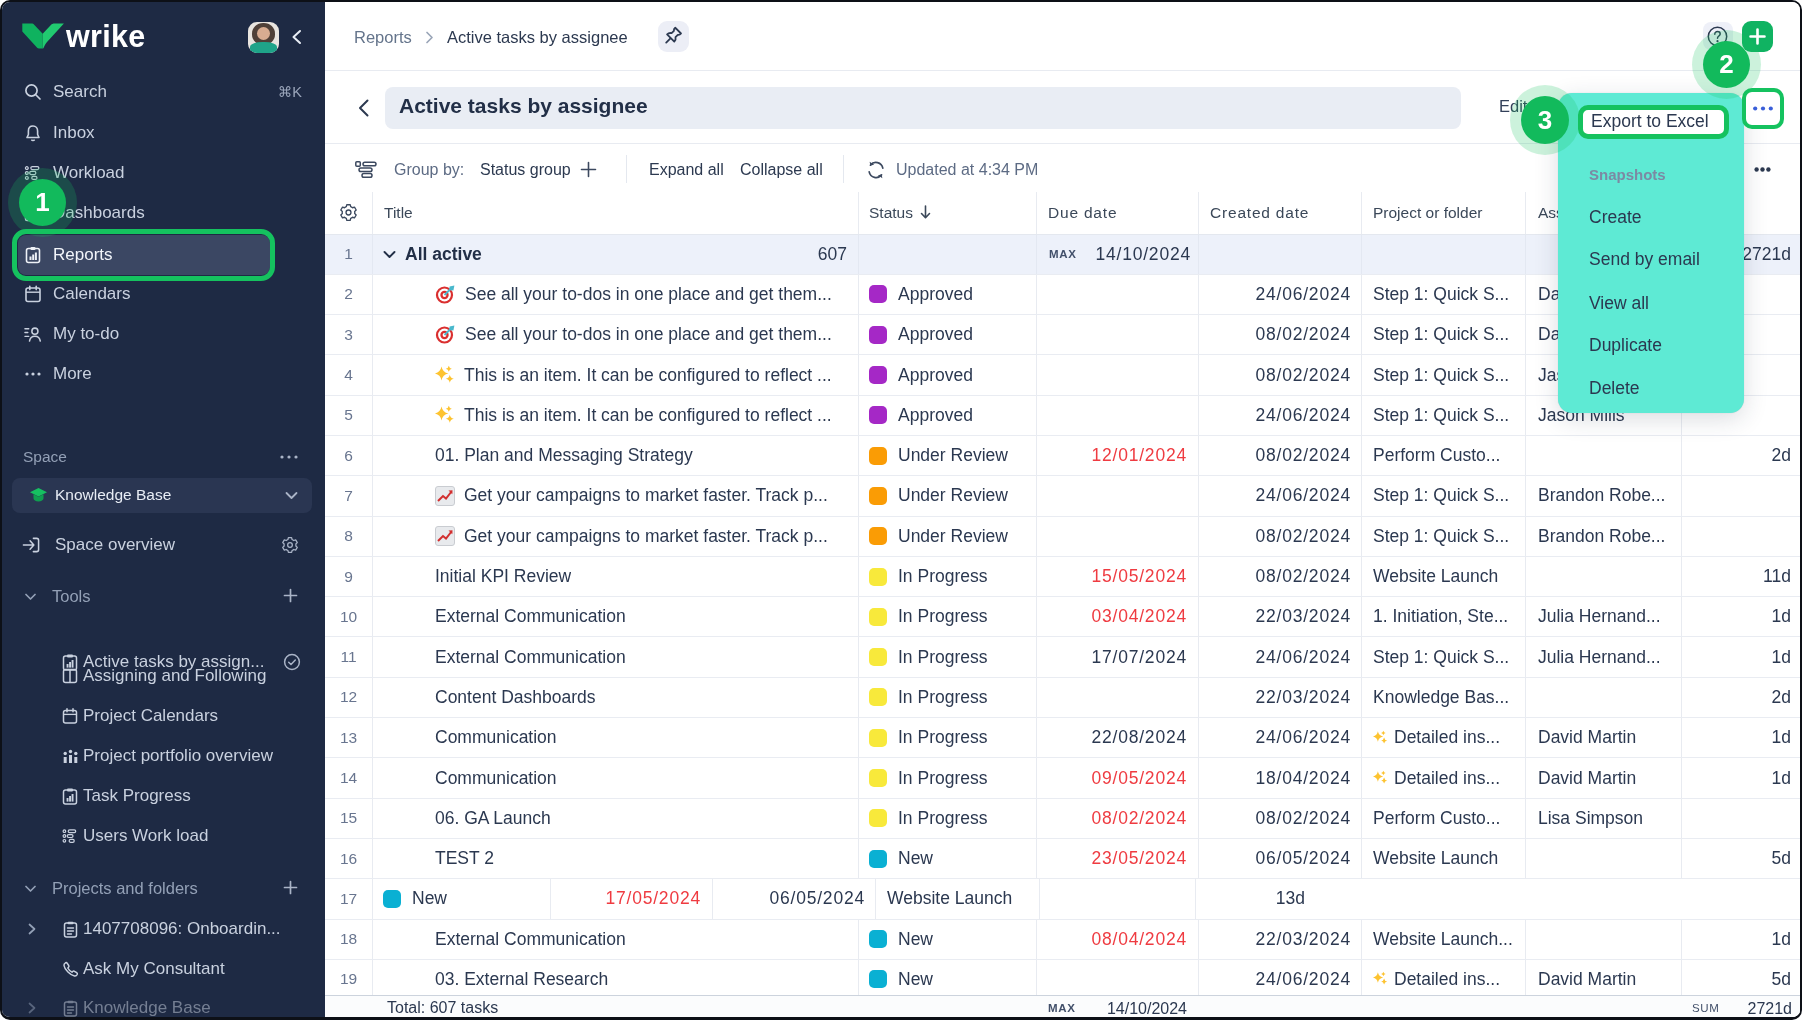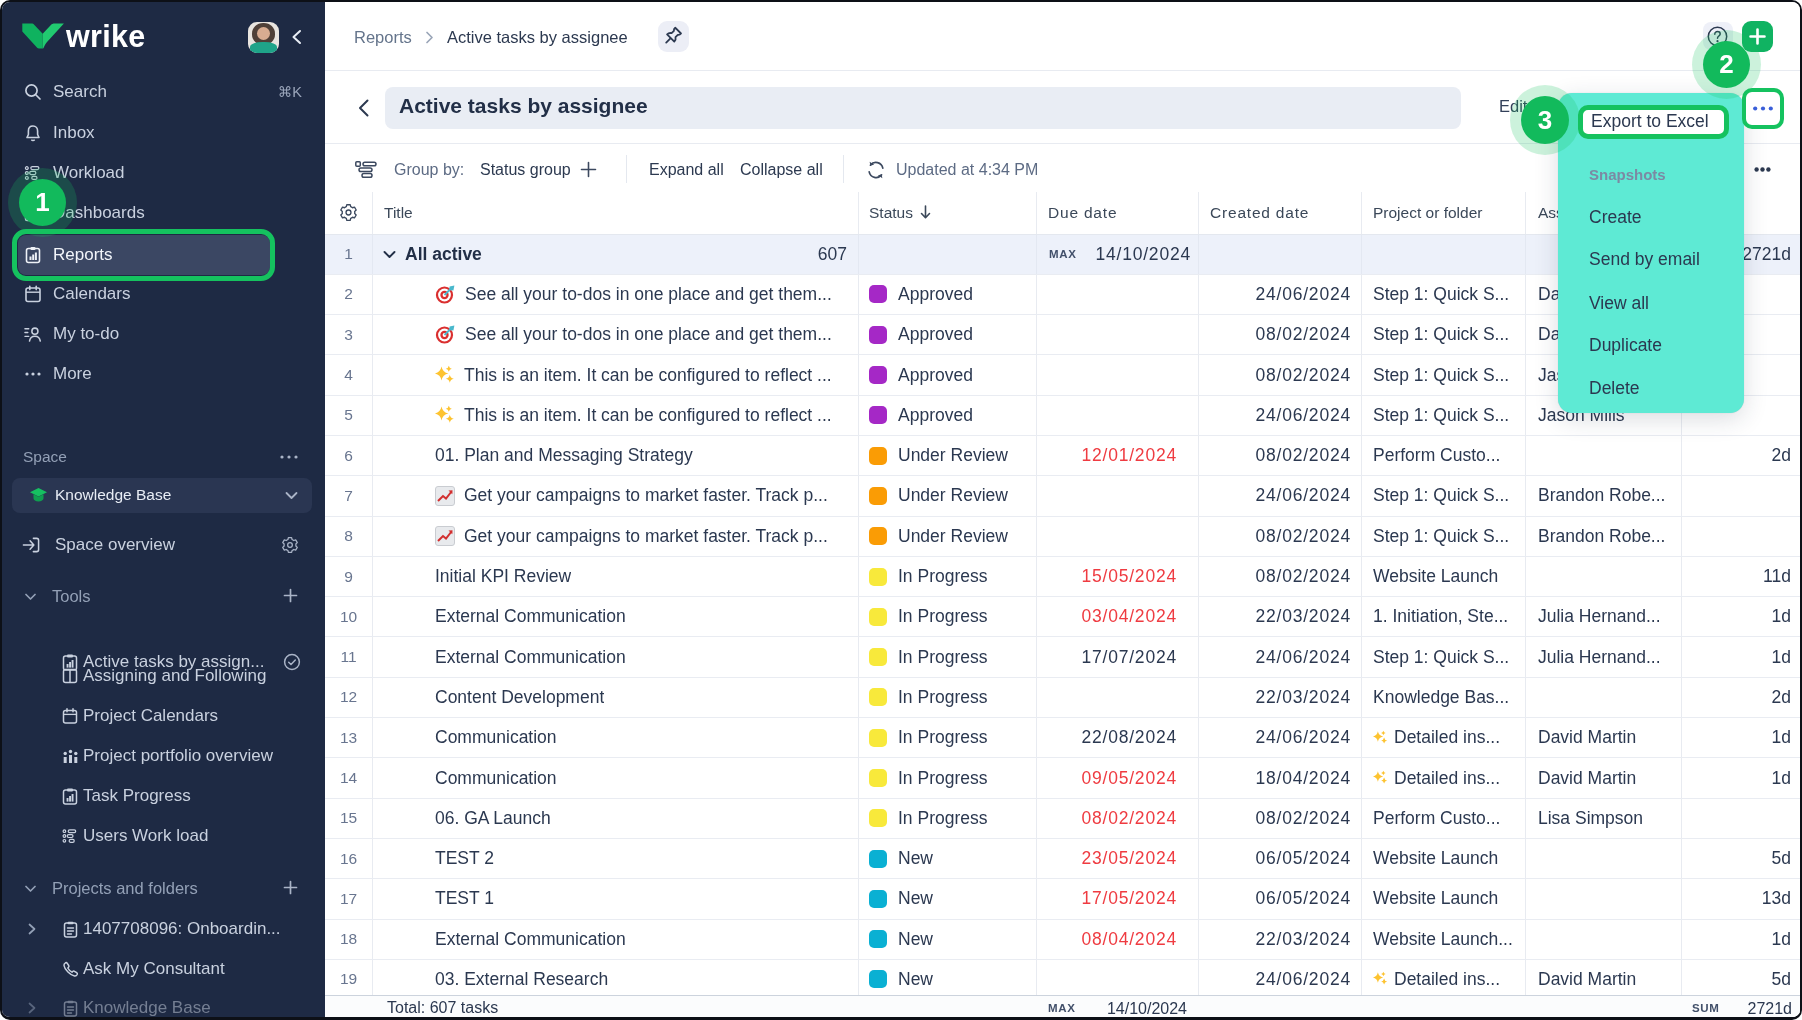--- a/index.html
+++ b/index.html
@@ -15,21 +15,21 @@
 
 #main{position:absolute;left:323px;top:0;width:1479px;height:1020px;background:#fff}
 .hline{position:absolute;left:0;width:1479px;height:1px;background:#e8ebf1}
 
 #tbl{position:absolute;left:0;top:190px;width:1479px}
 .trow{display:flex;height:40.3px;border-bottom:1px solid #e9ecf2;font-size:17.5px;color:#2b3850;background:#fff}
 .trow>div{border-right:1px solid #e8ebf1;height:100%;display:flex;align-items:center;overflow:hidden;white-space:nowrap}
 .c0{width:48px;justify-content:center;color:#68758f;font-size:15.5px}
 .c1{width:486px;padding-left:62px}
 .c2{width:178px;padding-left:10px}
-.c3{width:162px;justify-content:flex-end;padding-right:21px;letter-spacing:.8px}
+.c3{width:162px;justify-content:flex-end;padding-right:11px;letter-spacing:.8px}
 .c4{width:163px;justify-content:flex-end;padding-right:10px;letter-spacing:.8px}
 .c5{width:164px;padding-left:11px}
 .c6{width:156px;padding-left:12px}
 .c7{width:122px;justify-content:flex-end;padding-right:13px;border-right:none!important}
 .red{color:#ef3b41}
 .em{margin-right:9px;flex:none}
 .em2{margin-right:6px;flex:none}
 .c1 .tt{overflow:hidden;text-overflow:ellipsis;white-space:nowrap}
 .chip{width:18px;height:18px;border-radius:5px;margin-right:11px;flex:none}
 .p{background:#a528c6}.o{background:#fa9c05}.y{background:#f8e93b}.b{background:#0ab0d3}
@@ -557,21 +557,21 @@
 <div class="c2"><span class="chip y"></span>In Progress</div>
 <div class="c3">17/07/2024</div>
 <div class="c4">24/06/2024</div>
 <div class="c5">Step 1: Quick S...</div>
 <div class="c6">Julia Hernand...</div>
 <div class="c7">1d</div>
 </div>
 <div class="trow">
 <div class="c0">12</div>
 <div class="c1">
-            <span class="tt">Content Development</span>
+            <span class="tt">Content Dashboards</span>
           </div>
 <div class="c2"><span class="chip y"></span>In Progress</div>
 <div class="c3"></div>
 <div class="c4">22/03/2024</div>
 <div class="c5">Knowledge Bas...</div>
 <div class="c6"></div>
 <div class="c7">2d</div>
 </div>
 <div class="trow">
 <div class="c0">13</div>
@@ -624,23 +624,20 @@
           </div>
 <div class="c2"><span class="chip b"></span>New</div>
 <div class="c3 red">23/05/2024</div>
 <div class="c4">06/05/2024</div>
 <div class="c5">Website Launch</div>
 <div class="c6"></div>
 <div class="c7">5d</div>
 </div>
 <div class="trow">
 <div class="c0">17</div>
-<div class="c1">
-            <span class="tt">TEST 1</span>
-          </div>
 <div class="c2"><span class="chip b"></span>New</div>
 <div class="c3 red">17/05/2024</div>
 <div class="c4">06/05/2024</div>
 <div class="c5">Website Launch</div>
 <div class="c6"></div>
 <div class="c7">13d</div>
 </div>
 <div class="trow">
 <div class="c0">18</div>
 <div class="c1">
@@ -668,21 +665,21 @@
             </svg>Detailed ins...</div>
 <div class="c6">David Martin</div>
 <div class="c7">5d</div>
 </div>
 </div>
 
     <div id="foot">
       <div class="abs" style="left:62px;top:3px">Total: 607 tasks</div>
       <div class="abs" style="left:723px;top:6px;font-size:11.5px;font-weight:700;color:#42506a;letter-spacing:.06em">MAX</div>
       <div class="abs" style="left:712px;top:4px;width:150px;text-align:right">14/10/2024</div>
-      <div class="abs" style="left:1367px;top:6px;font-size:11.5px;font-weight:700;color:#42506a;letter-spacing:.06em">SUM</div>
+      <div class="abs" style="left:1367px;top:6px;font-size:11.5px;font-weight:400;color:#42506a;letter-spacing:.06em">SUM</div>
       <div class="abs" style="left:1317px;top:4px;width:150px;text-align:right">2721d</div>
     </div>
   </div>
 
   <div id="menu">
     <div class="mi" style="top:114px">Create</div>
     <div class="mi" style="top:156px">Send by email</div>
     <div class="mi" style="top:200px">View all</div>
     <div class="mi" style="top:242px">Duplicate</div>
     <div class="mi" style="top:285px">Delete</div>

